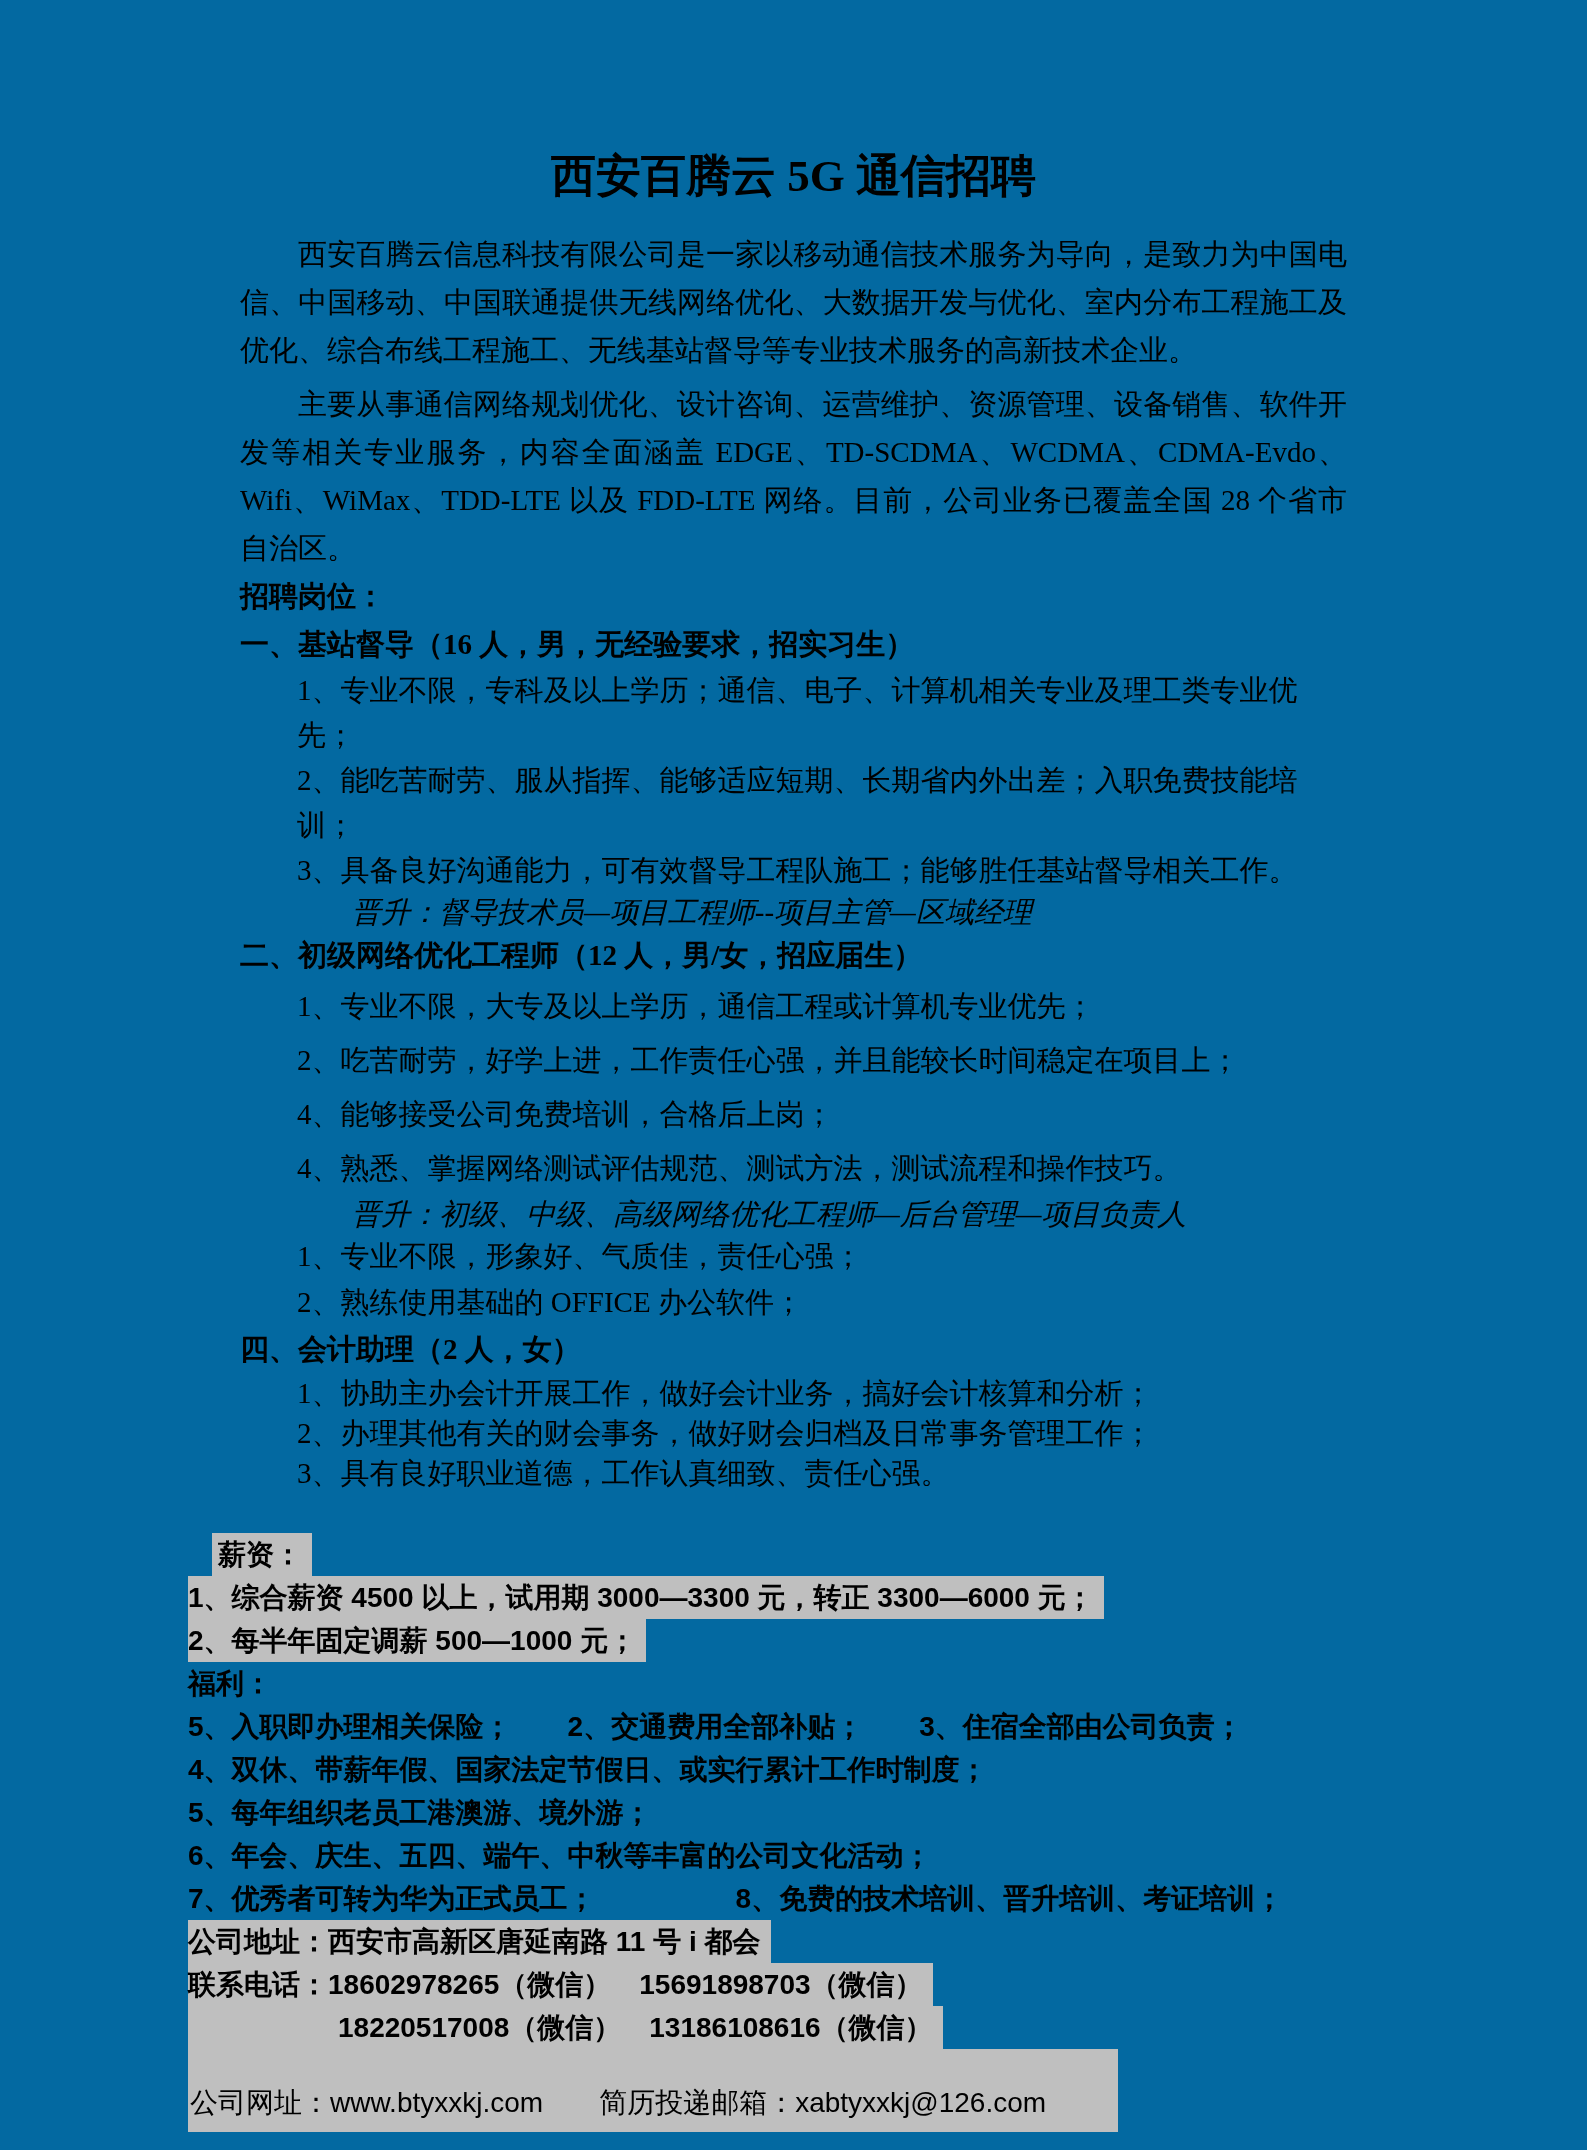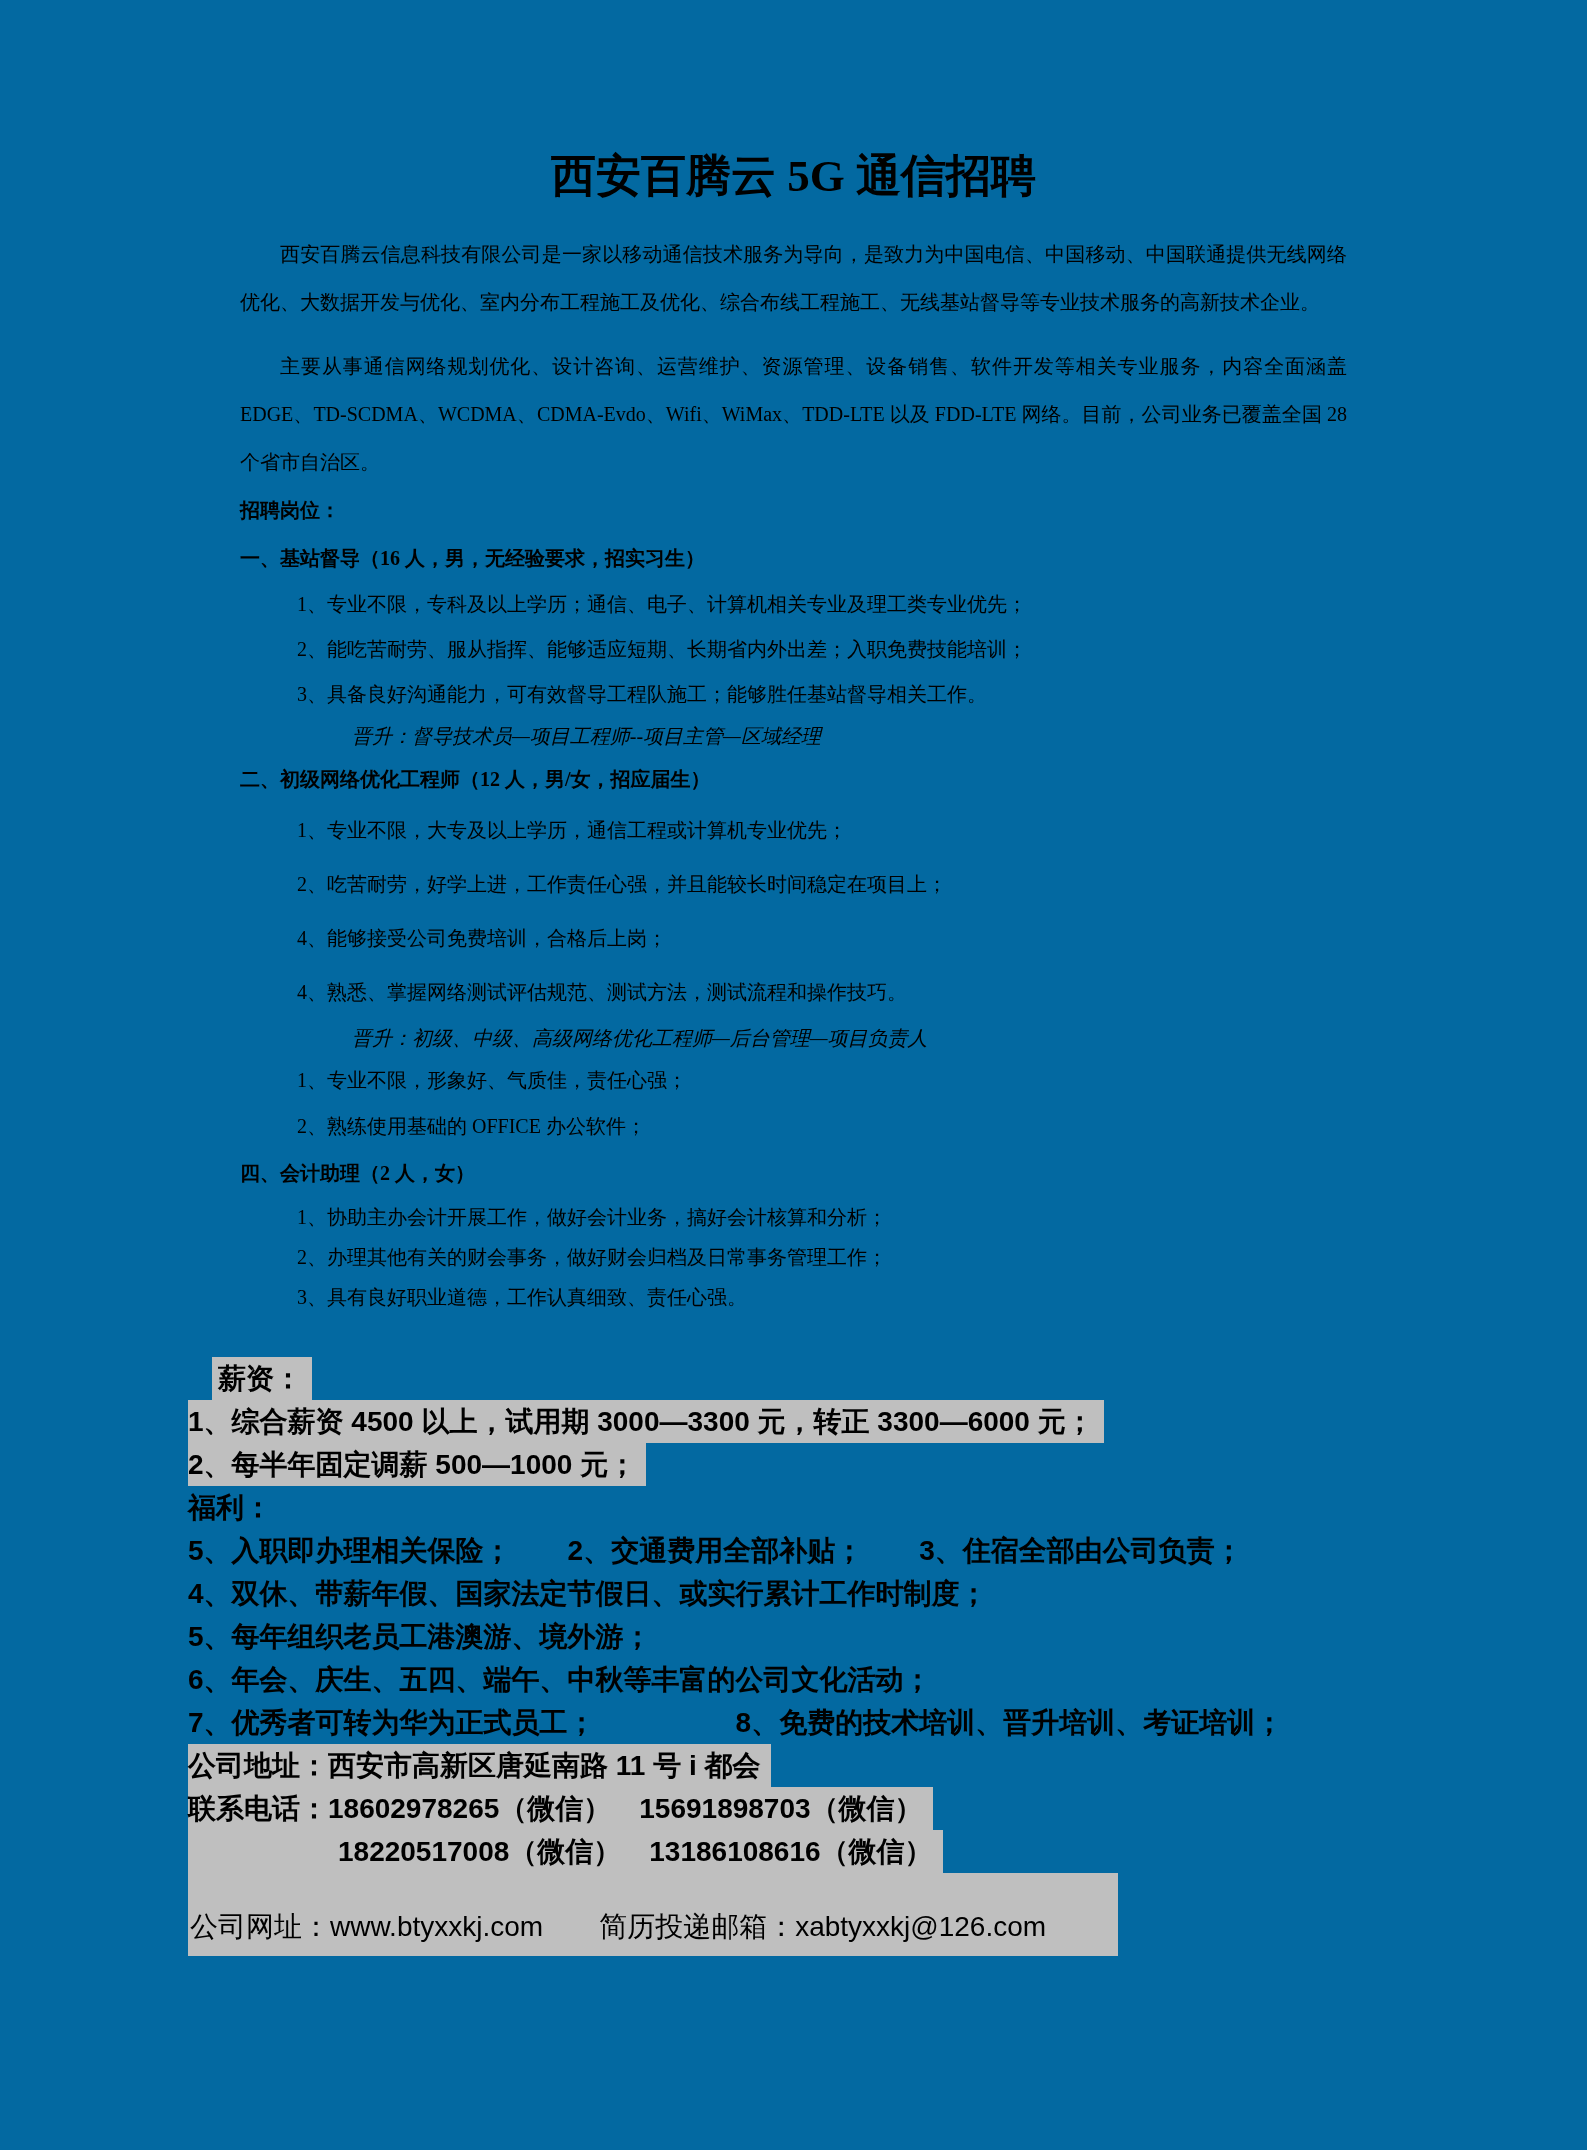--- a/index.html
+++ b/index.html
@@ -14,29 +14,29 @@
   }
   .title {
     padding-top:150px;
     font-size:45px; line-height:52px;
     font-weight:bold;
     text-align:center;
     font-family:"Liberation Serif","DejaVu Serif",serif;
   }
   .upper {
     padding:0 240px;
-    font-size:20px;
+    font-size:29px;
   }
   .intro {
     margin-top:28px;
     line-height:48px;
     text-align:justify;
     text-indent:2em;
   }
-  .intro + .intro { margin-top:16px; }
+  .intro + .intro { margin-top:6px; }
   .jobs-label { font-weight:bold; line-height:48px; }
   .job-heading { font-weight:bold; line-height:48px;font-family:Liberation Serif, serif; }
   .job-item { padding-left:57px; line-height:45px; }
   .job-item.sp { line-height:54px; }
   .job-item.md { line-height:46px; }
   .job-item.tt { line-height:40px; }
   .promotion { padding-left:112px; line-height:38px; font-style:italic; }
   .lower {
     margin-top:40px;
     padding:0 170px 0 188px;

